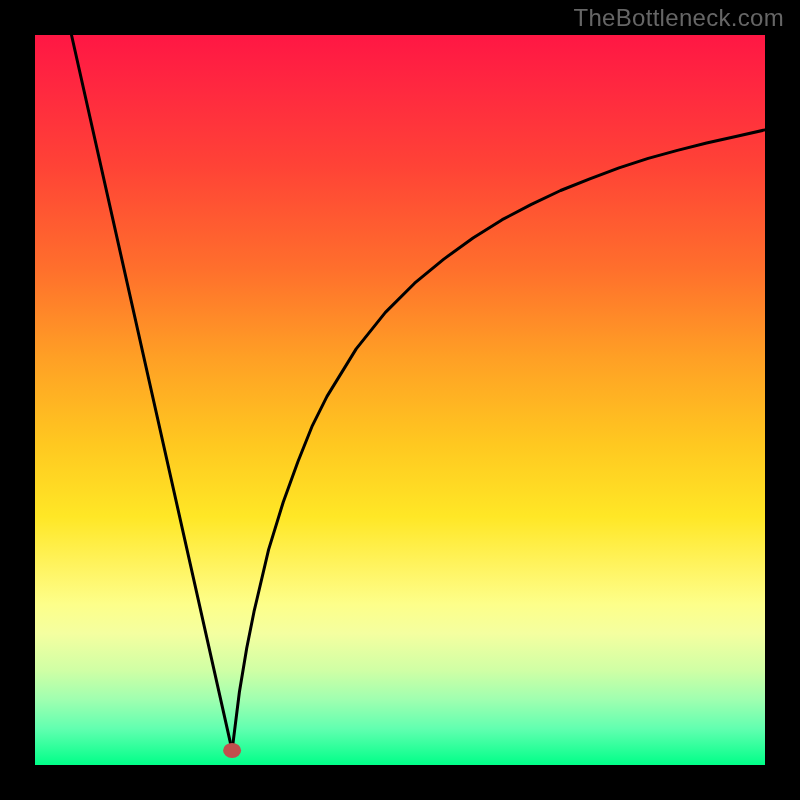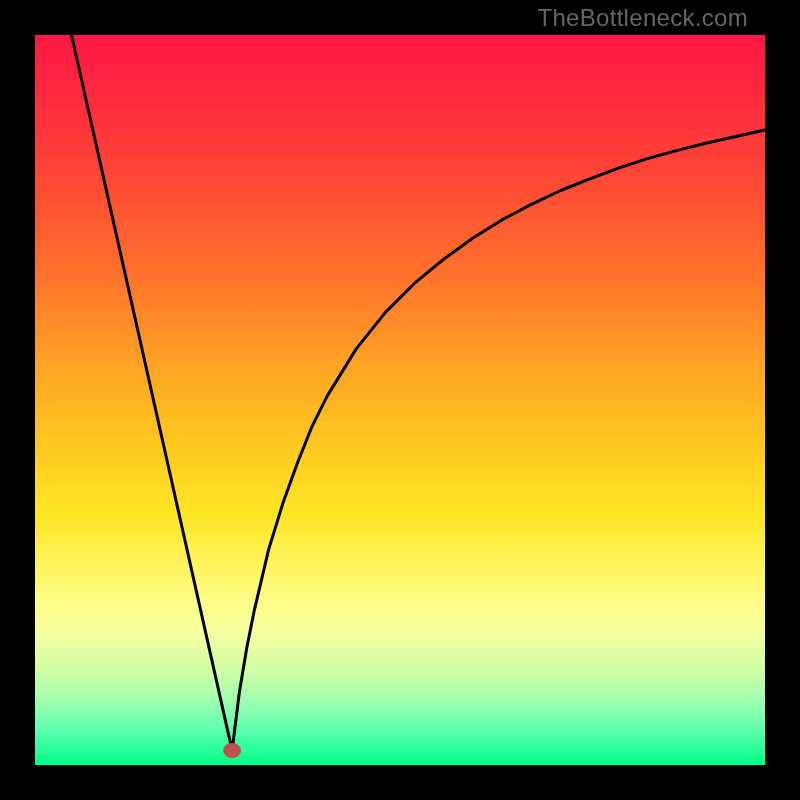--- a/index.html
+++ b/index.html
@@ -10,20 +10,21 @@
     overflow: hidden;
     background: #000;
   }
   .frame {
     position: absolute;
     left: 0;
     top: 0;
     width: 760px;
     height: 800px;
     background: #000;
+    padding-left: 36px;
   }
   .plot-area {
     position: absolute;
     left: 35px;
     top: 35px;
     width: 730px;
     height: 730px;
     background: linear-gradient(to bottom,
       #ff1744 0%,
       #ff2a3f 8%,

